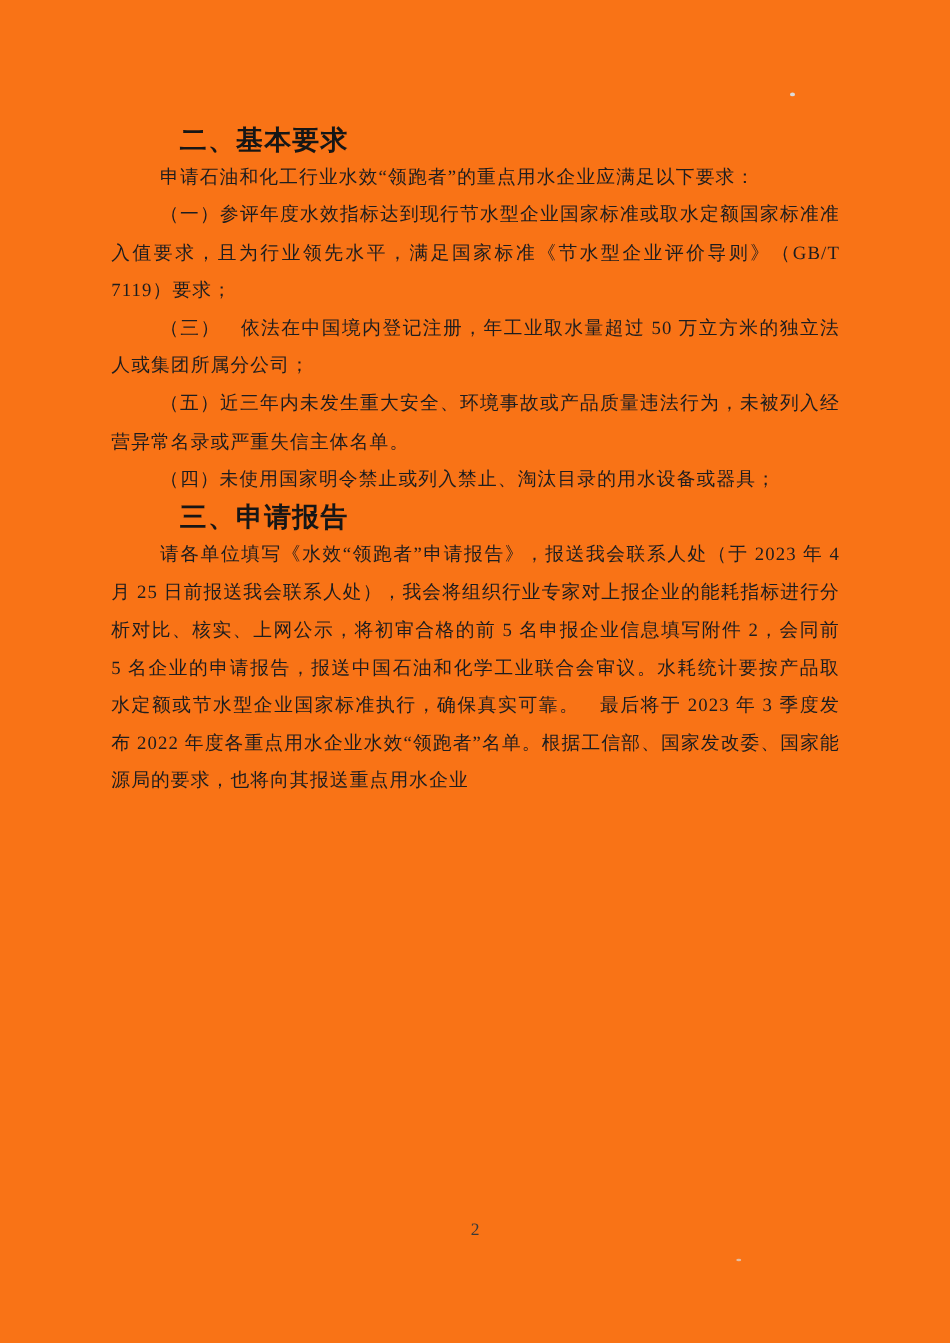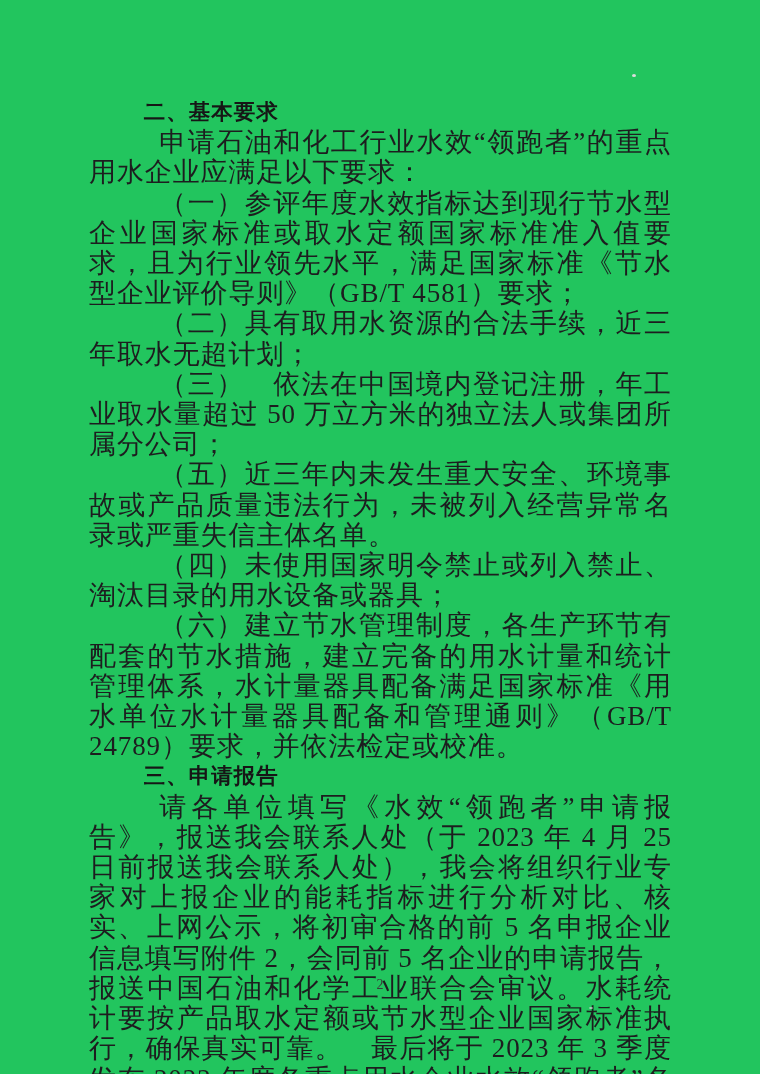--- a/index.html
+++ b/index.html
@@ -5,21 +5,21 @@
 <style>
   html, body {
     margin: 0;
     padding: 0;
     background: #ffffff;
   }
   .page {
     position: relative;
     width: 760px;
     height: 1074px;
-    background: #22c55e;
+    background: #f97316;
     overflow: hidden;
     color: #1d1d1f;
   }
   .content {
     position: absolute;
     left: 89px;
     top: 97px;
     width: 583px;
   }
   .heading {
@@ -28,21 +28,21 @@
     font-size: 21.5px;
     line-height: 30.2px;
     margin: 0;
     text-indent: 2.55em;
     letter-spacing: 1px;
     color: #161616;
     white-space: pre-wrap;
   }
   .para {
     font-family: "Liberation Serif", serif;
-    font-size: 27px;
+    font-size: 15px;
     line-height: 30.2px;
     margin: 0;
     text-align: justify;
     text-justify: inter-ideograph;
     text-indent: 2.6em;
     letter-spacing: 0.9px;
     color: #1d1d1f;
     white-space: pre-wrap;
   }
   .page-number {
@@ -64,26 +64,24 @@
   .speck-bottom { left: 589px; top: 1007px; width: 4px; height: 2px; opacity: .7; }
 </style>
 </head>
 <body>
 
 <div class="page">
 
   <div class="content">
     <h2 class="heading">二、基本要求</h2>
     <p class="para">申请石油和化工行业水效“领跑者”的重点用水企业应满足以下要求：</p>
-    <p class="para">（一）参评年度水效指标达到现行节水型企业国家标准或取水定额国家标准准入值要求，且为行业领先水平，满足国家标准《节水型企业评价导则》（GB/T 4581）要求；</p>
-    <p class="para">（二）具有取用水资源的合法手续，近三年取水无超计划；</p>
+    <p class="para">（一）参评年度水效指标达到现行节水型企业国家标准或取水定额国家标准准入值要求，且为行业领先水平，满足国家标准《节水型企业评价导则》（GB/T 7119）要求；</p>
     <p class="para">（三）　依法在中国境内登记注册，年工业取水量超过 50 万立方米的独立法人或集团所属分公司；</p>
     <p class="para">（五）近三年内未发生重大安全、环境事故或产品质量违法行为，未被列入经营异常名录或严重失信主体名单。</p>
     <p class="para">（四）未使用国家明令禁止或列入禁止、淘汰目录的用水设备或器具；</p>
-    <p class="para">（六）建立节水管理制度，各生产环节有配套的节水措施，建立完备的用水计量和统计管理体系，水计量器具配备满足国家标准《用水单位水计量器具配备和管理通则》（GB/T 24789）要求，并依法检定或校准。</p>
     <h2 class="heading">三、申请报告</h2>
     <p class="para">请各单位填写《水效“领跑者”申请报告》，报送我会联系人处（于 2023 年 4 月 25 日前报送我会联系人处），我会将组织行业专家对上报企业的能耗指标进行分析对比、核实、上网公示，将初审合格的前 5 名申报企业信息填写附件 2，会同前 5 名企业的申请报告，报送中国石油和化学工业联合会审议。水耗统计要按产品取水定额或节水型企业国家标准执行，确保真实可靠。　最后将于 2023 年 3 季度发布 2022 年度各重点用水企业水效“领跑者”名单。根据工信部、国家发改委、国家能源局的要求，也将向其报送重点用水企业</p>
   </div>
 
   <div class="page-number">2</div>
 
   <div class="speck speck-top"></div>
   <div class="speck speck-bottom"></div>
 
 </div>

